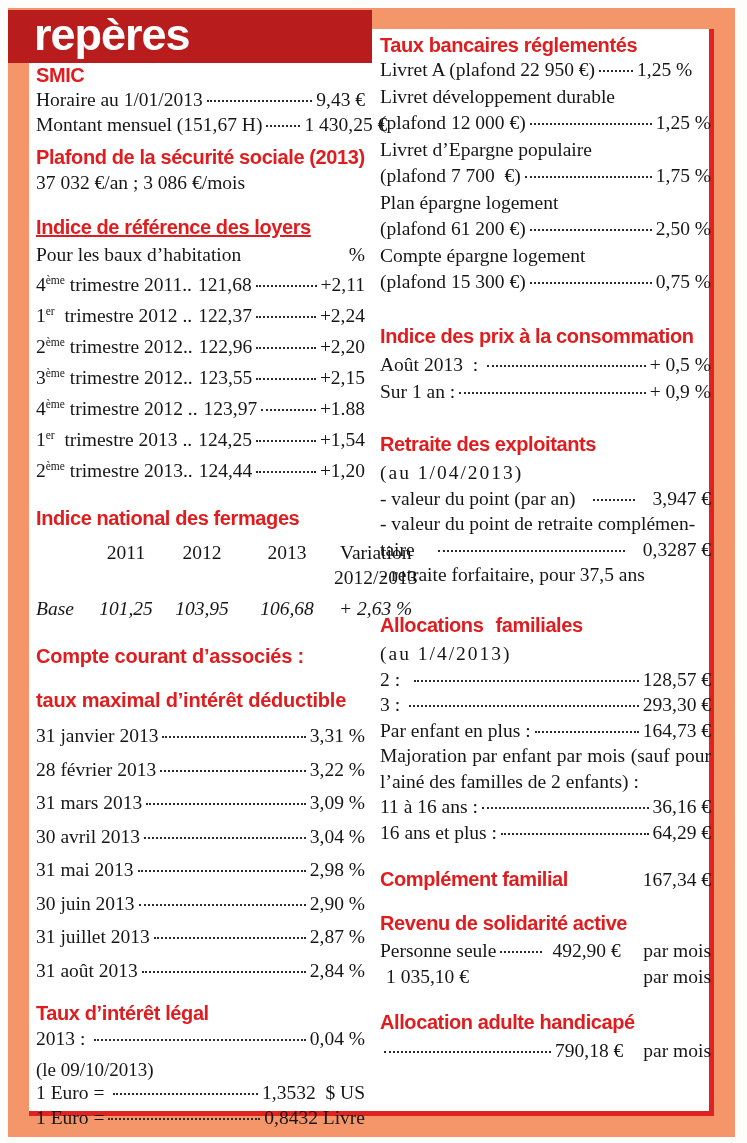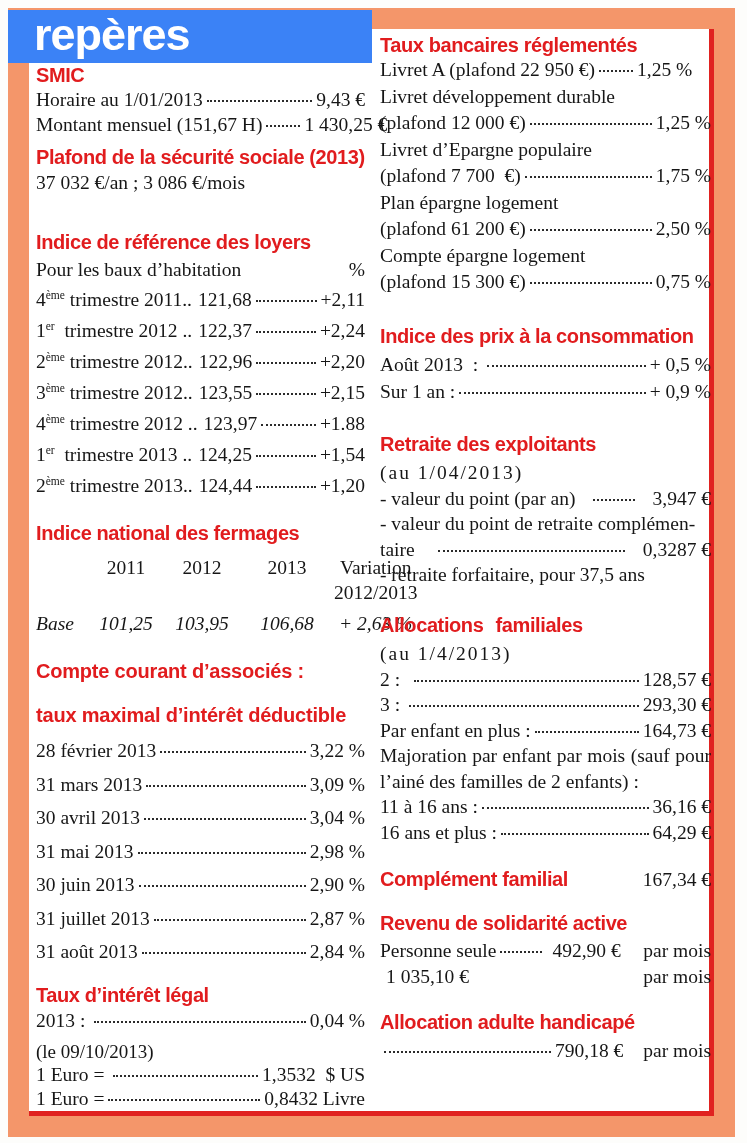--- a/index.html
+++ b/index.html
@@ -11,21 +11,21 @@
   .frame{
     position:absolute;left:8px;top:8px;width:727px;height:1129px;
     box-sizing:border-box;border:21px solid #f4966a;background:#fff;
   }
   .inner-edge{
     position:absolute;inset:0;
     border-right:5px solid #e02220;border-bottom:5px solid #e02220;
   }
   .banner{
     position:absolute;left:8px;top:10px;width:364px;height:53px;
-    background:#3b82f6;z-index:3;display:flex;align-items:center;
+    background:#b91c1c;z-index:3;display:flex;align-items:center;
   }
   .banner-title{
     font-family:"Liberation Sans",sans-serif;font-weight:700;
     font-size:45px;color:#fff;letter-spacing:-1px;padding:0 0 4px 26px;
     line-height:1;
   }
   .col{position:absolute;z-index:2;}
   .col-left{left:36px;top:64px;width:329px;}
   .col-right{left:380px;top:34px;width:331px;}
 
@@ -42,21 +42,21 @@
     border-bottom:2.4px dotted #2b2b2b;position:relative;top:-4px;margin:0 4px;
   }
   .dt.short{flex:0 0 42px;min-width:0;}
   .dt.tiny{flex:0 0 34px;min-width:0;}
   sup{font-size:11.5px;line-height:0;}
 
   
   .smic-rows .r{line-height:25px;}
   .sec-plafond .h{margin-top:9px;}
   .sec-plafond .body-text{line-height:27px;}
-  .sec-loyers .h{margin-top:35px;margin-bottom:2px;}
+  .sec-loyers .h{margin-top:20px;margin-bottom:2px;text-decoration:underline;}
   .baux{display:flex;justify-content:space-between;font-size:19.5px;line-height:28px;}
   .loyer-row{line-height:31px;}
   .loyer-row .ordwrap{white-space:pre;}
   .loyer-row .idx{margin-left:6px;}
   .sec-fermages .h{margin-top:21px;}
   .ferm-table{display:grid;grid-template-columns:52px 76px 76px 94px auto;font-size:19.5px;margin-top:10px;}
   .ferm-table .c{text-align:center;}
   .ferm-head{line-height:25px;white-space:pre-line;}
   .ferm-row{line-height:30px;margin-top:4px;font-style:italic;}
   .sec-cc .h{margin-top:20px;line-height:24px;letter-spacing:-0.2px;}
@@ -197,20 +197,25 @@
       <div class="c ferm-row">106,68</div>
       <div class="c ferm-row">+ 2,63 %</div>
     </div>
   </div>
 
   <div class="sec-cc">
     <div class="h">Compte courant d’associés :</div>
     <div class="h">taux maximal d’intérêt déductible</div>
     <div class="cc-rows">
       <div class="r">
+        <span class="lbl">31 janvier 2013</span>
+        <span class="dt"></span>
+        <span class="val">3,31 %</span>
+      </div>
+      <div class="r">
         <span class="lbl">28 février 2013</span>
         <span class="dt"></span>
         <span class="val">3,22 %</span>
       </div>
       <div class="r">
         <span class="lbl">31 mars 2013</span>
         <span class="dt"></span>
         <span class="val">3,09 %</span>
       </div>
       <div class="r">

